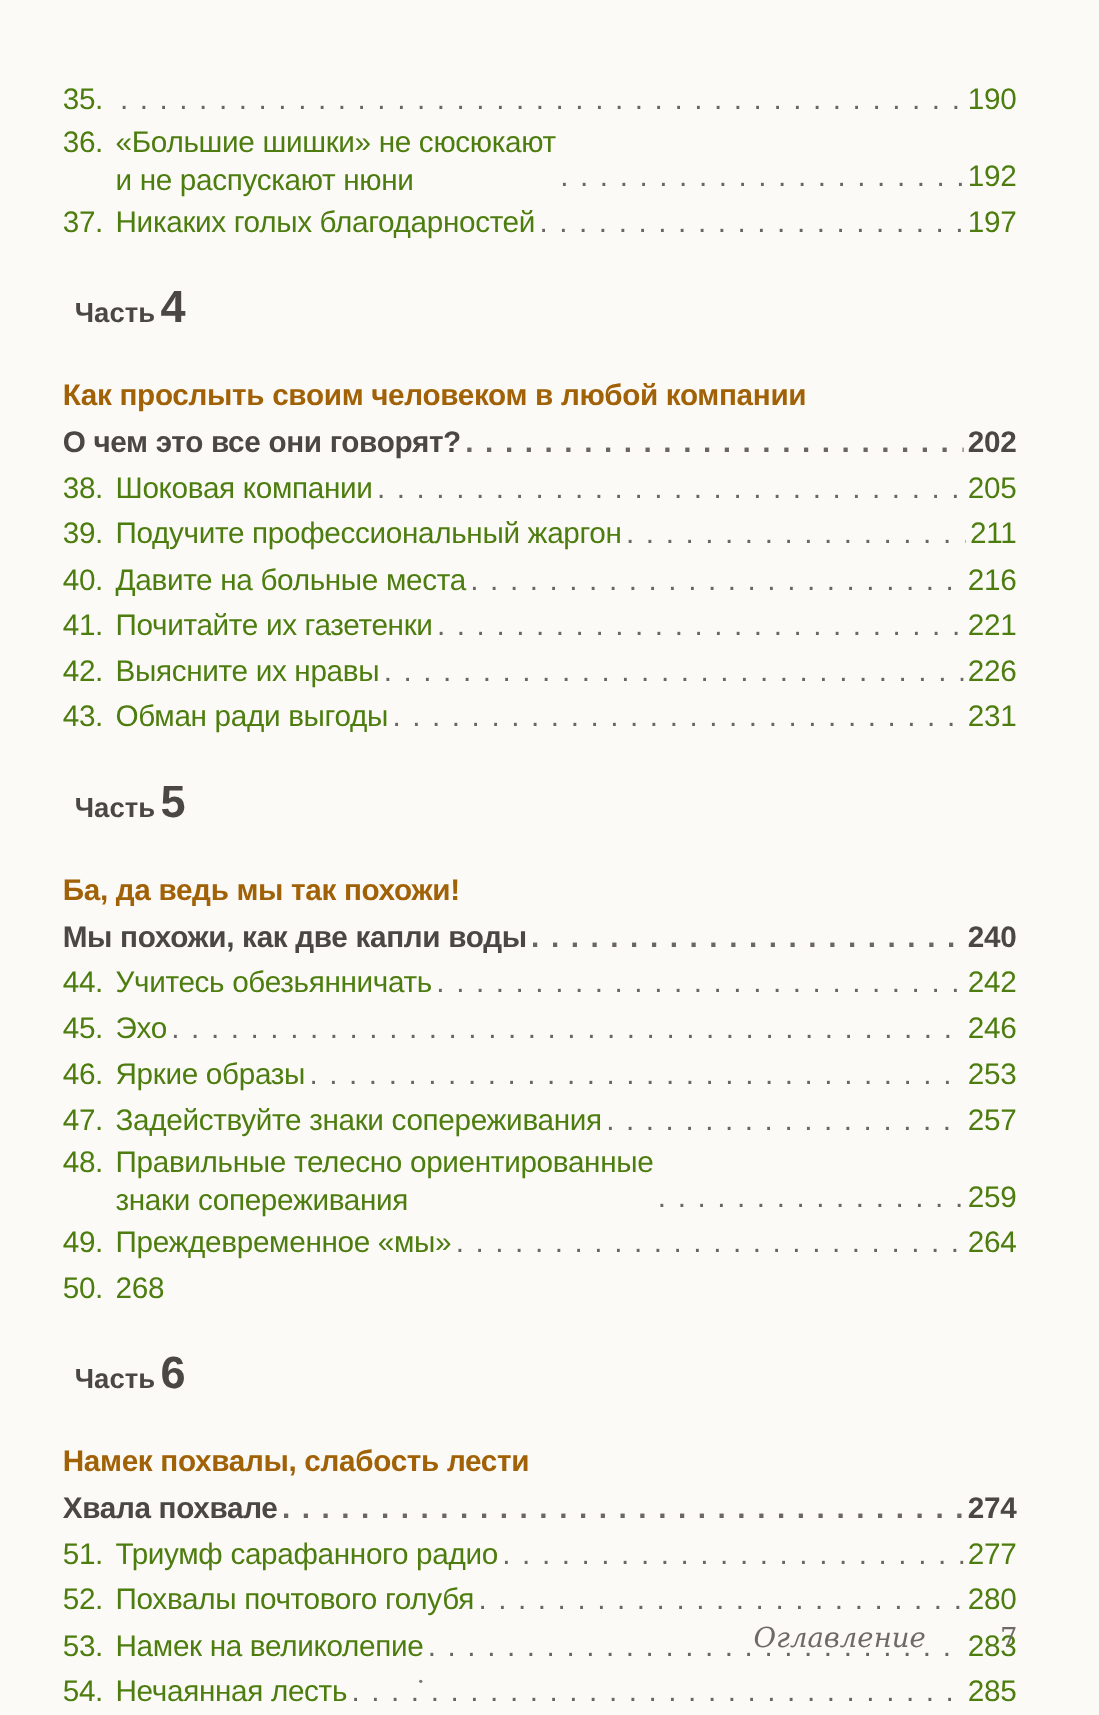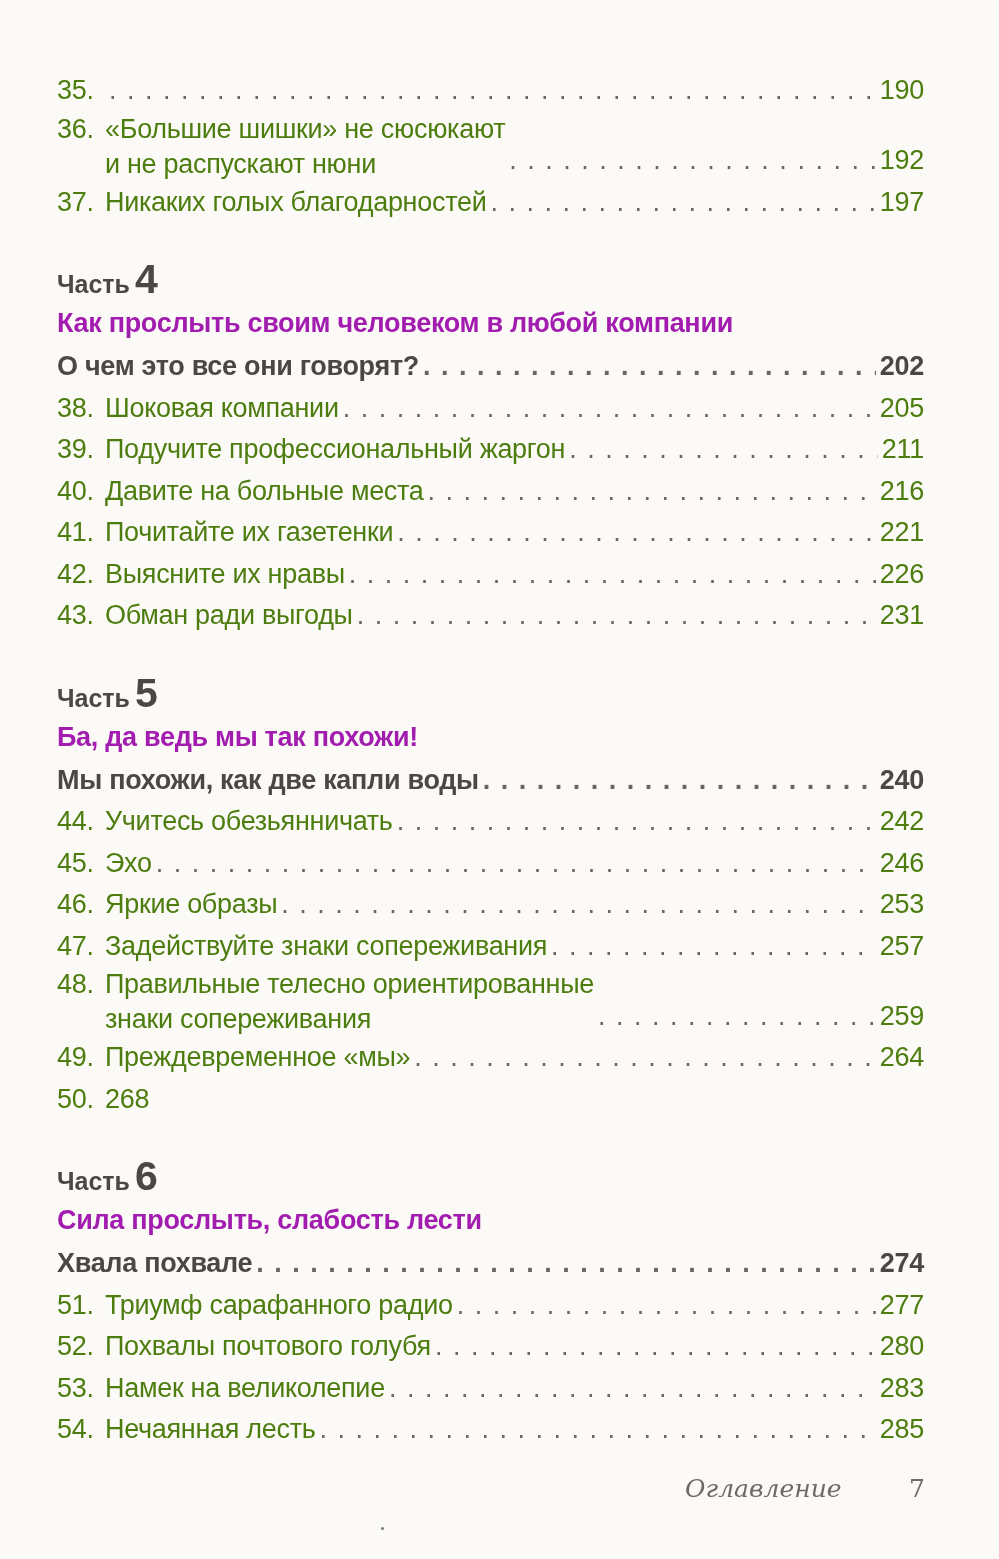--- a/index.html
+++ b/index.html
@@ -68,38 +68,40 @@
     .entry.sub.multi .label {
       line-height: 35px;
     }
     .entry.main {
       font-weight: bold;
       color: #4a4744;
     }
     .part-head {
       margin-top: 36px;
       line-height: 1;
+      margin-left: 11px;
     }
     .part-head .part-word {
       font-size: 25px;
       font-weight: bold;
       color: #4a4744;
     }
     .part-head .part-num {
       font-size: 41px;
       font-weight: bold;
       color: #4a4744;
       margin-left: 5px;
     }
     .part-title {
       font-size: 27px;
       font-weight: bold;
-      color: #a21caf;
+      color: #a16207;
       line-height: 46px;
       letter-spacing: -0.3px;
+      margin-top: 36px;
     }
     .footer {
       position: absolute;
       left: 685px;
       top: 1474px;
       width: 240px;
       display: flex;
       justify-content: space-between;
       font-family: "DejaVu Serif", serif;
       color: #6e6a66;
@@ -269,21 +271,21 @@
     <span class="page-num">264</span>
   </div>
   <div class="entry sub">
     <span class="num">50.</span>
     <span class="page-num">268</span>
   </div>
 
   <div class="part-head">
     <span class="part-word">Часть</span><span class="part-num">6</span>
   </div>
-  <div class="part-title">Сила прослыть, слабость лести</div>
+  <div class="part-title">Намек похвалы, слабость лести</div>
   <div class="entry main">
     <span class="title-wrap">
       <span class="label">Хвала похвале</span>
       <span class="leader"></span>
     </span>
     <span class="page-num">274</span>
   </div>
   <div class="entry sub">
     <span class="num">51.</span>
     <span class="title-wrap">

